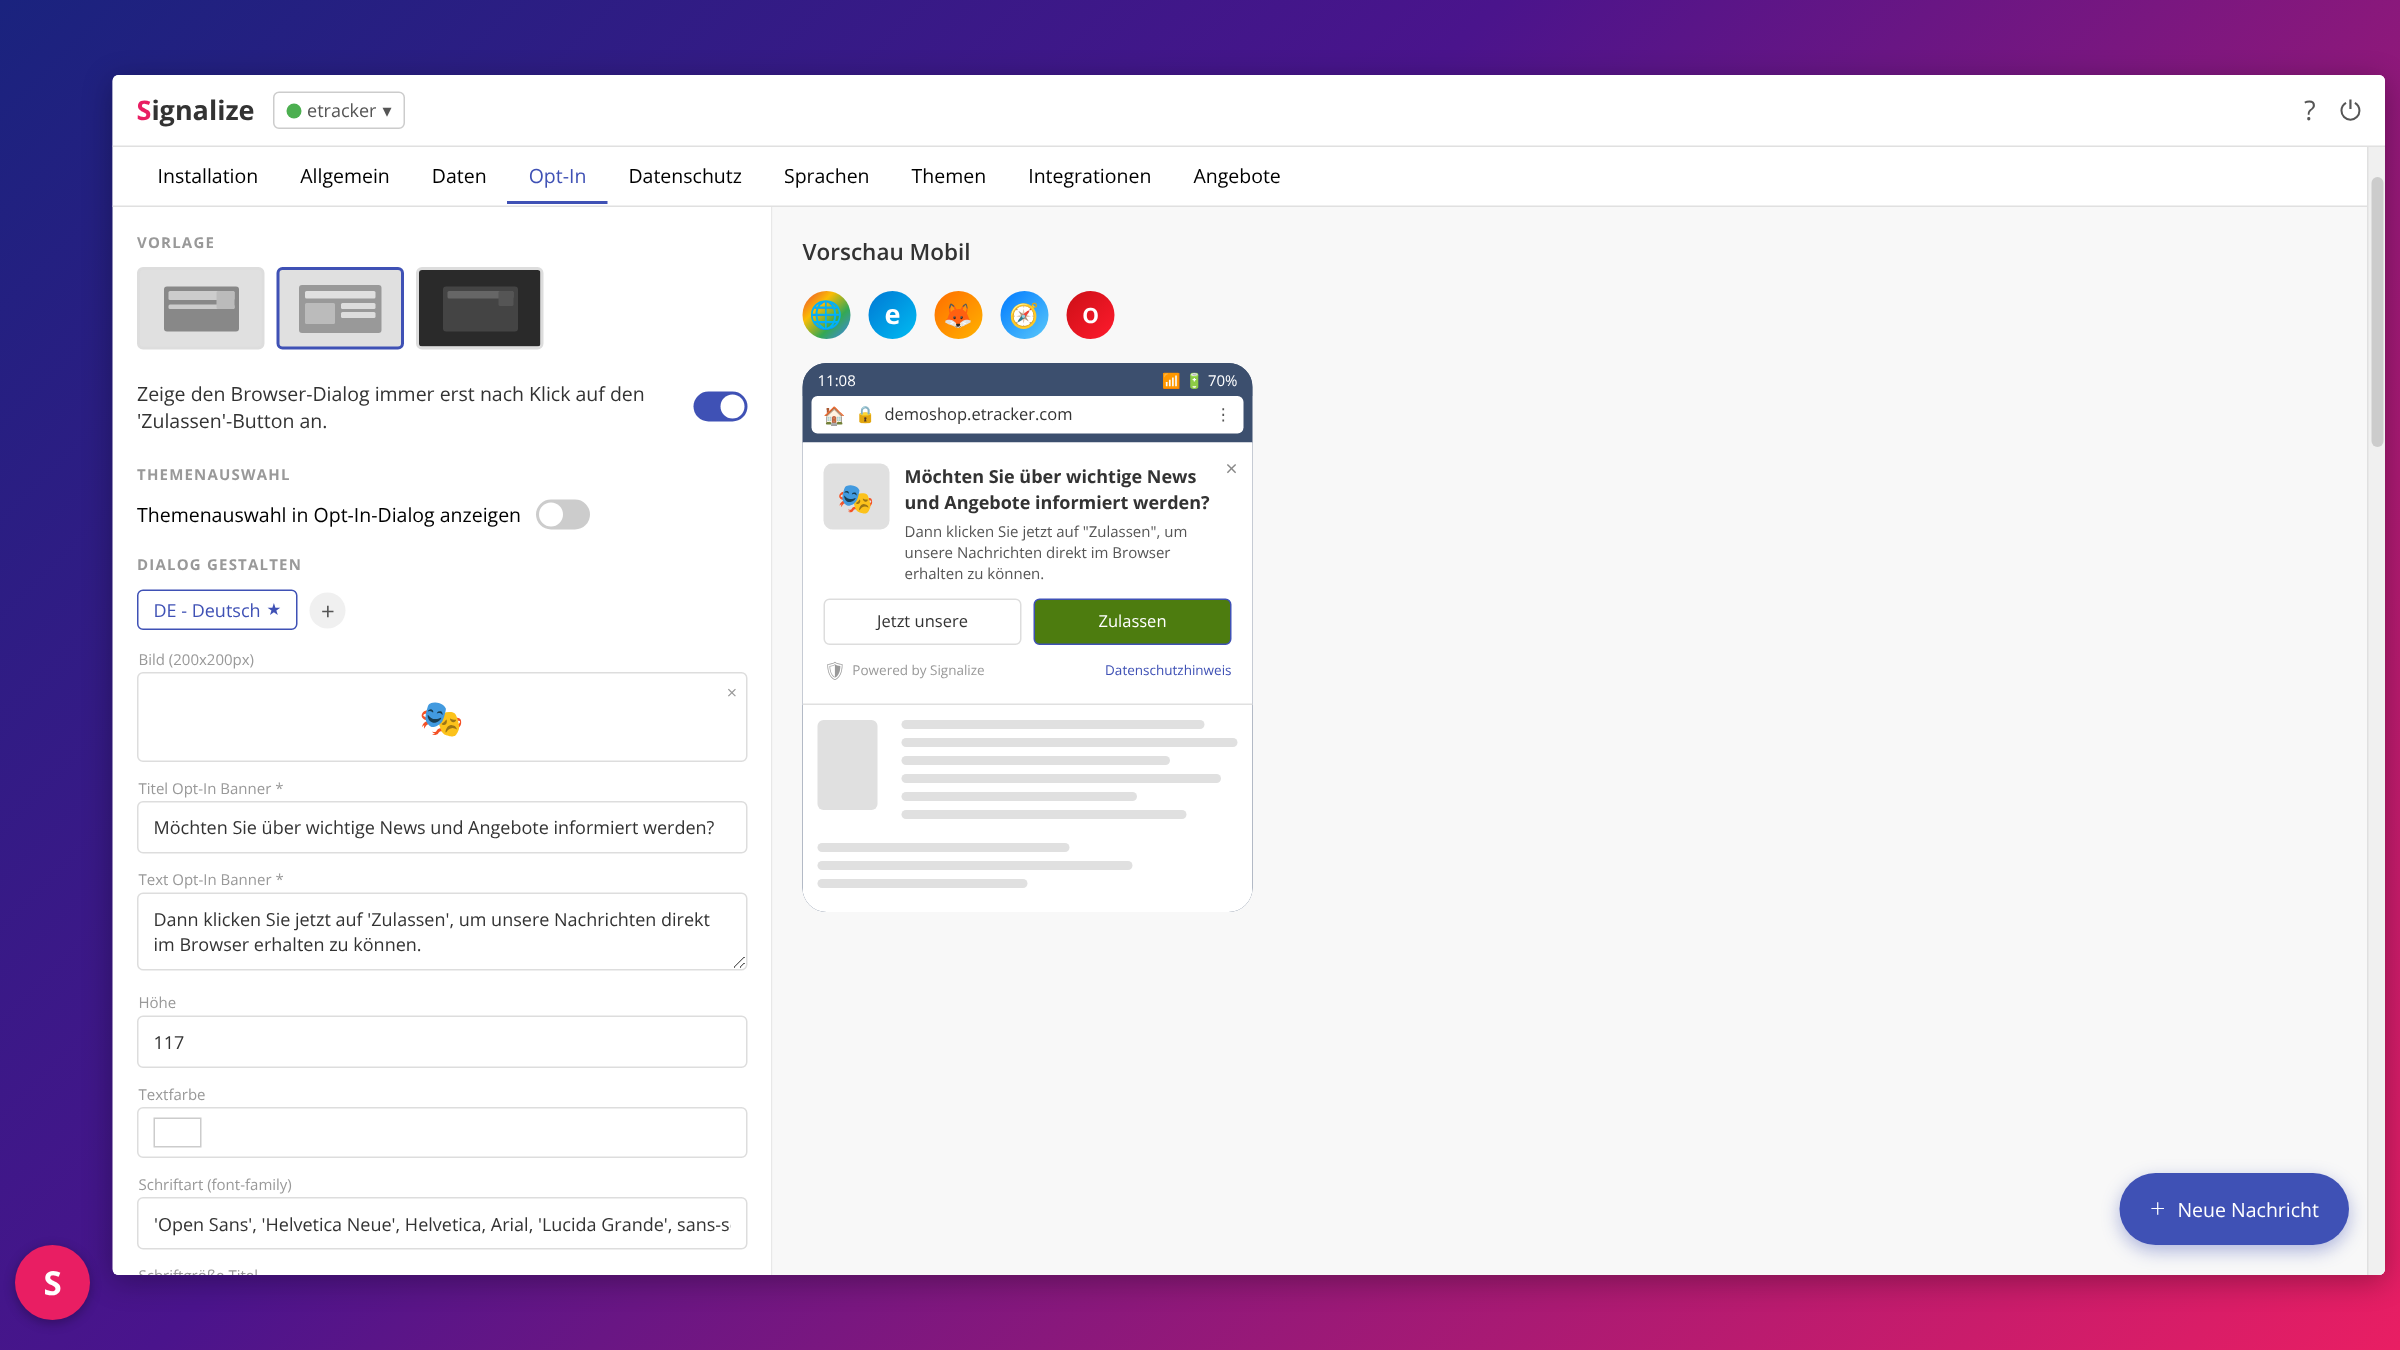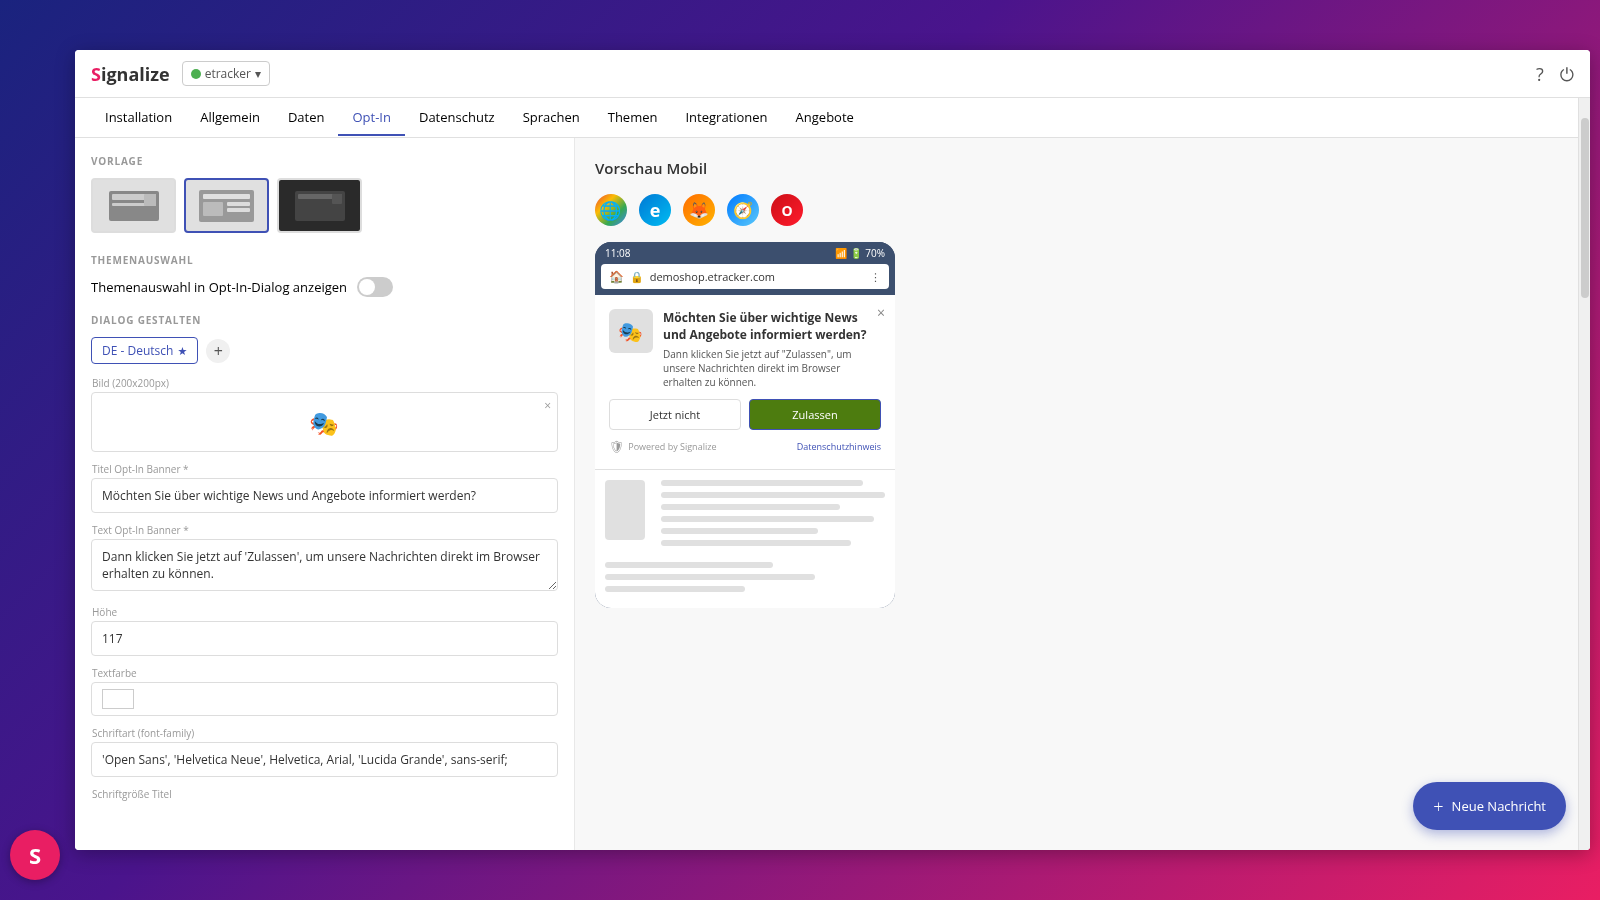--- a/index.html
+++ b/index.html
@@ -57,21 +57,21 @@
     }
     .sub-nav-item.active { color: #3f51b5; border-bottom: 2px solid #3f51b5; }
 
     
     .main-content {
       display: flex; height: calc(100% - 88px); overflow: hidden;
     }
 
     
     .left-panel {
-      width: 500px; padding: 16px; overflow-y: auto; border-right: 1px solid #e8e8e8;
+      width: 440px; padding: 16px; overflow-y: auto; border-right: 1px solid #e8e8e8;
       background: #fff;
     }
 
     .section-label {
       font-size: 10px; font-weight: 700; color: #999; letter-spacing: 0.8px;
       text-transform: uppercase; margin-bottom: 10px;
     }
 
     
     .template-row { display: flex; gap: 8px; margin-bottom: 20px; }
@@ -309,20 +309,24 @@
             <div style="width:100%;height:100%;background:#2a2a2a;display:flex;align-items:center;justify-content:center;">
               <div style="width:50px;height:30px;background:#444;border-radius:2px;position:relative;">
                 <div style="position:absolute;top:3px;left:3px;right:3px;height:5px;background:#666;border-radius:1px;"></div>
                 <div style="position:absolute;top:3px;right:3px;width:10px;height:10px;background:#555;border-radius:1px;"></div>
               </div>
             </div>
           </div>
         </div>
       </div>
 
+      <div class="toggle-row">
+        <span class="toggle-label">Zeige den Browser-Dialog immer erst nach Klick auf den 'Zulassen'-Button an.</span>
+        <div class="toggle"></div>
+      </div>
 
       <div class="section-block">
         <div class="section-label">THEMENAUSWAHL</div>
         <div class="themen-row">
           <span>Themenauswahl in Opt-In-Dialog anzeigen</span>
           <div class="toggle off"></div>
         </div>
       </div>
 
       <div class="section-block">
@@ -419,21 +423,21 @@
           <div class="notif-dialog">
             <span class="notif-close">×</span>
             <div class="notif-header">
               <div class="notif-icon">🎭</div>
               <div class="notif-text-area">
                 <div class="notif-title">Möchten Sie über wichtige News und Angebote informiert werden?</div>
                 <div class="notif-body">Dann klicken Sie jetzt auf "Zulassen", um unsere Nachrichten direkt im Browser erhalten zu können.</div>
               </div>
             </div>
             <div class="notif-buttons">
-              <div class="notif-btn decline">Jetzt nicht</div>
+              <div class="notif-btn decline">Jetzt unsere</div>
               <div class="notif-btn accept">Zulassen</div>
             </div>
             <div class="notif-footer">
               <div class="powered">
                 <span style="font-size:12px;">🛡</span>
                 <span>Powered by Signalize</span>
               </div>
               <a>Datenschutzhinweis</a>
             </div>
           </div>

